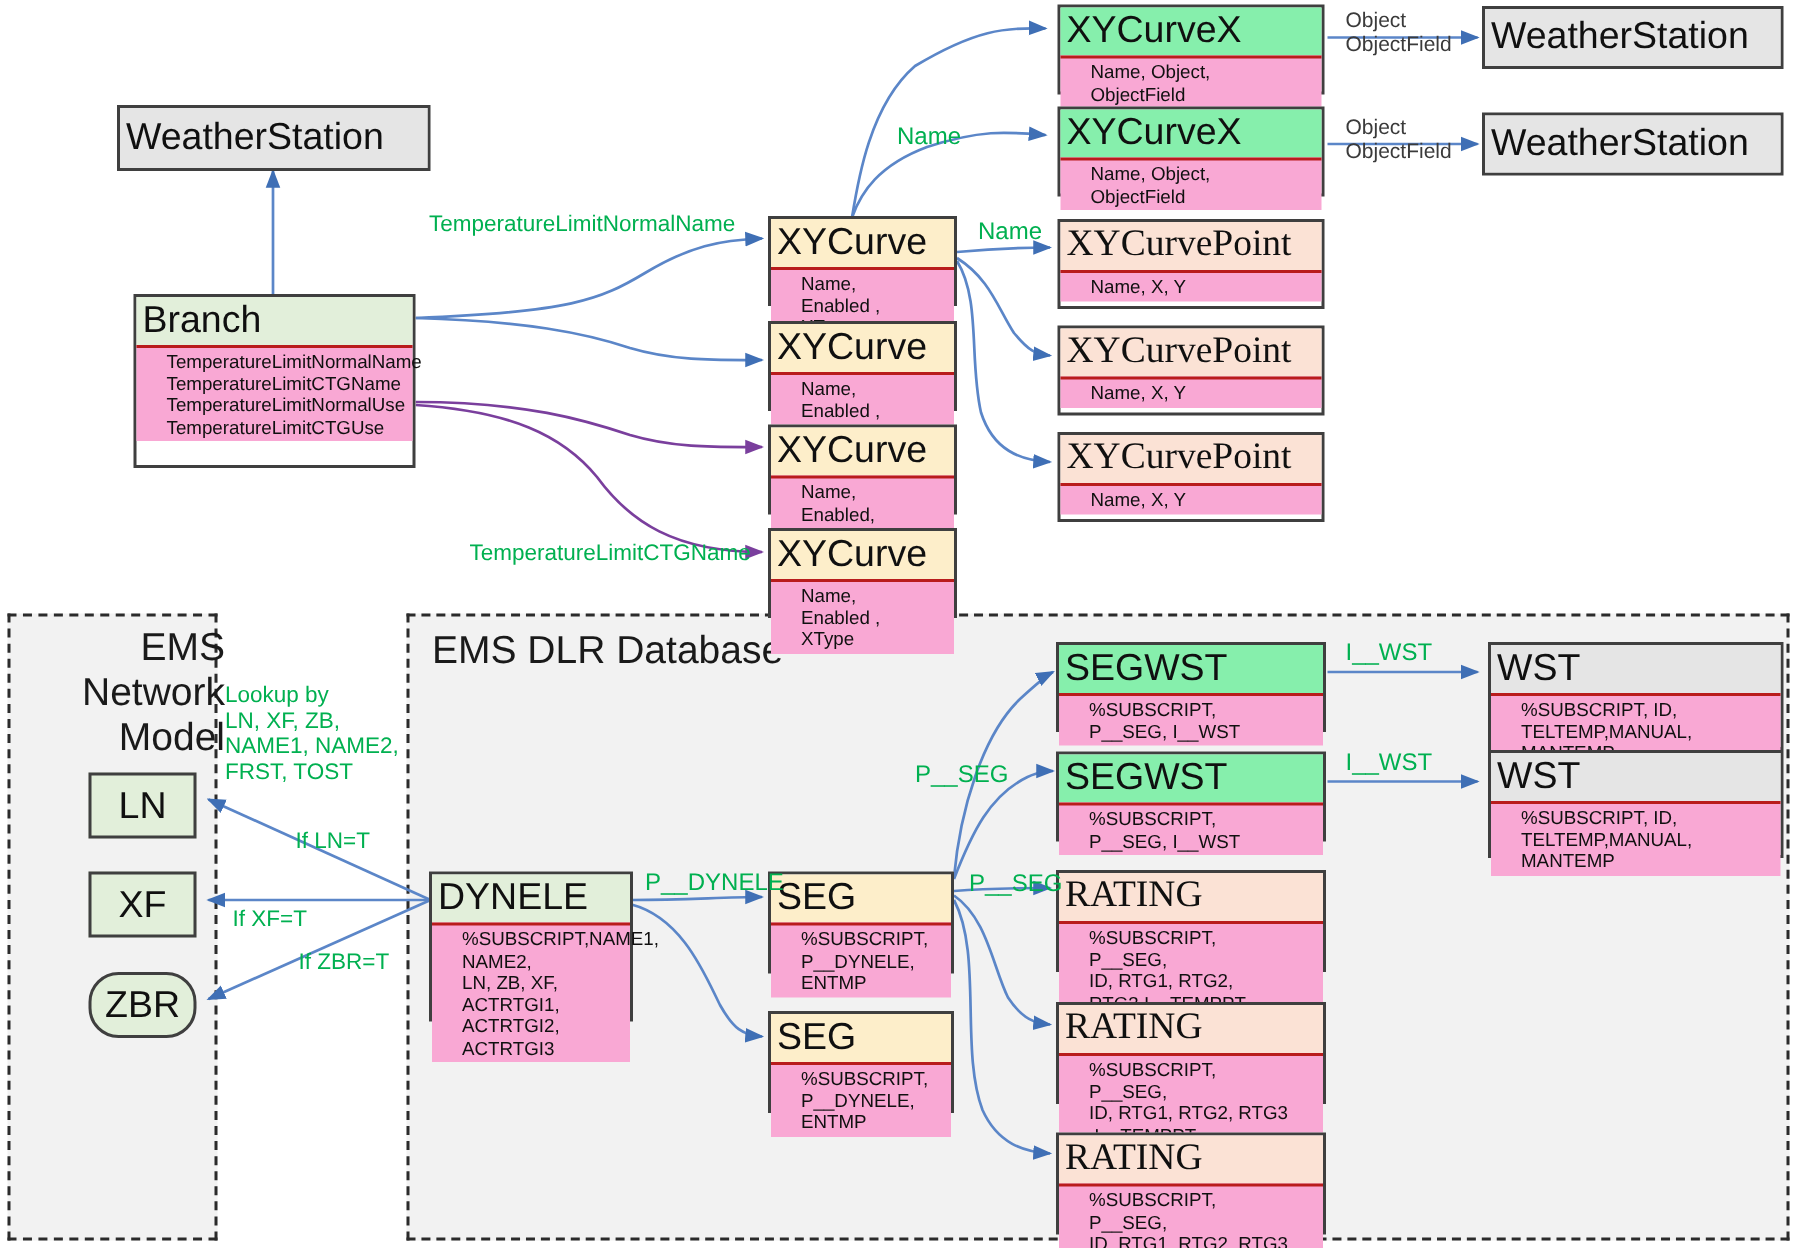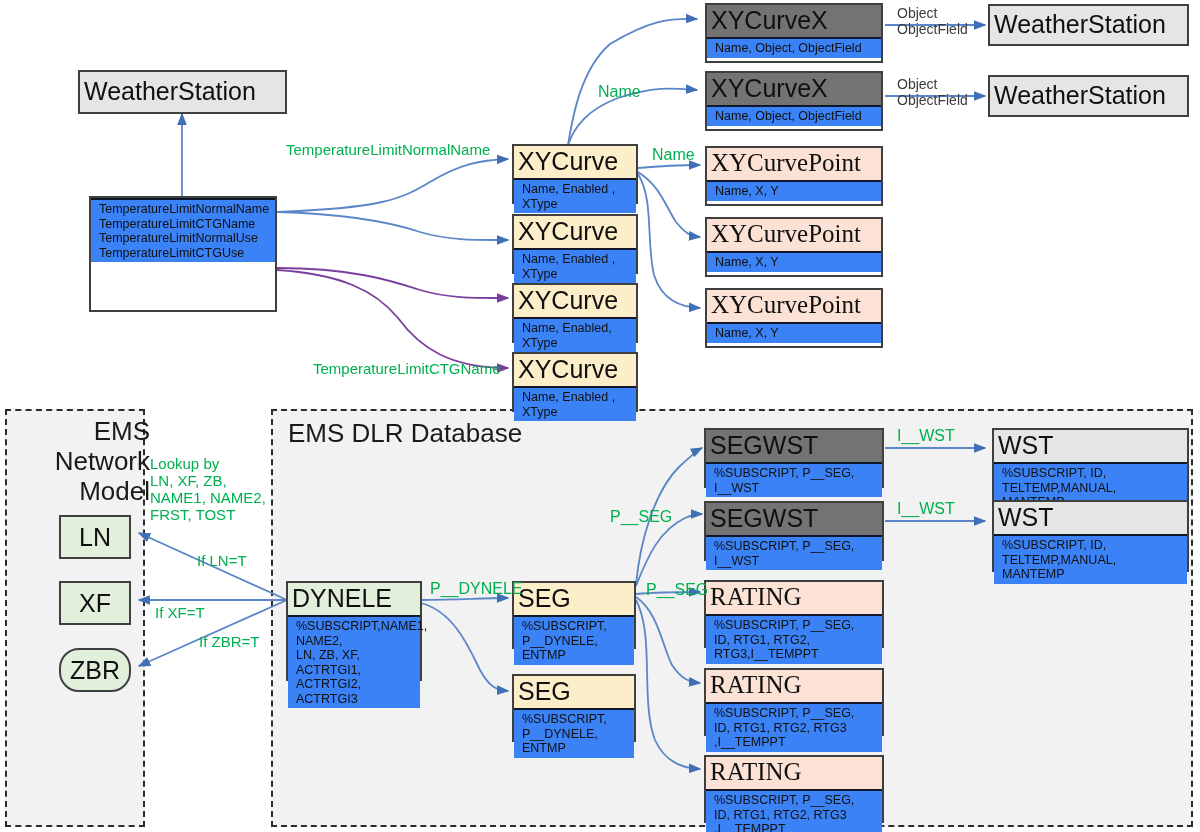--- a/index.html
+++ b/index.html
@@ -9,29 +9,29 @@
   svg.edges{position:absolute;left:0;top:0;width:1200px;height:832px;pointer-events:none;}
 
   
   .panel{position:absolute;background:#f2f2f2;border:2px dashed #2b2b2b;box-sizing:border-box;}
   .panel-title{position:absolute;color:#1a1a1a;font-size:26px;line-height:30px;white-space:pre-line;}
 
   
   .ebox{position:absolute;box-sizing:border-box;border:2px solid #3f3f3f;background:#ffffff;}
   .ebox .hdr{box-sizing:border-box;font-size:25px;line-height:1.05;padding:2px 4px 4px 4px;color:#101010;
              white-space:nowrap;overflow:hidden;}
-  .ebox .attrs{box-sizing:border-box;border-top:2px solid #0f172a;background:#3b82f6;color:#101010;
-               font-size:12.5px;line-height:14.5px;padding:2px 8px;white-space:pre-line;}
+  .ebox .attrs{box-sizing:border-box;border-top:2px solid #b91c1c;background:#f9a8d4;color:#101010;
+               font-size:12.5px;line-height:14.5px;padding:2px 20px;white-space:pre-line;}
   .ebox.nobody .hdr{height:100%;display:flex;align-items:center;}
 
   .c-blue  .hdr{background:#e5e5e5;}
   .c-green .hdr{background:#e2efda;}
   .c-yellow .hdr{background:#fdeeca;}
   .c-peach .hdr{background:#fbe2d5;font-family:Liberation Serif, serif;}
-  .c-grey  .hdr{background:#737373;}
+  .c-grey  .hdr{background:#86efac;}
 
   
   .simplebox{position:absolute;box-sizing:border-box;border:2px solid #3f3f3f;background:#e2efda;
              display:flex;align-items:center;justify-content:center;font-size:25px;color:#101010;}
 
   
   .elabel{position:absolute;color:#00b050;font-size:15px;line-height:17px;white-space:pre-line;}
   .elabel.big{font-size:16px;}
   .elabel.sm{font-size:14px;line-height:16px;}
 </style>
@@ -106,20 +106,21 @@
 
       <path d="M277,270 C340,274 375,290 398,318 C420,348 450,368 508,368"></path>
     </g>
   </svg>
 
   <div class="ebox c-blue nobody" style="left:78px;top:70px;width:209px;height:44px;">
     <div class="hdr">WeatherStation</div>
   </div>
 
   <div class="ebox c-green" style="left:89px;top:196px;width:188px;height:116px;">
+    <div class="hdr">Branch</div>
     <div class="attrs">TemperatureLimitNormalName
 TemperatureLimitCTGName
 TemperatureLimitNormalUse
 TemperatureLimitCTGUse</div>
   </div>
 
   <div class="ebox c-yellow" style="left:512px;top:144px;width:126px;height:60px;">
     <div class="hdr">XYCurve</div>
     <div class="attrs">Name, Enabled , XType</div>
   </div>

